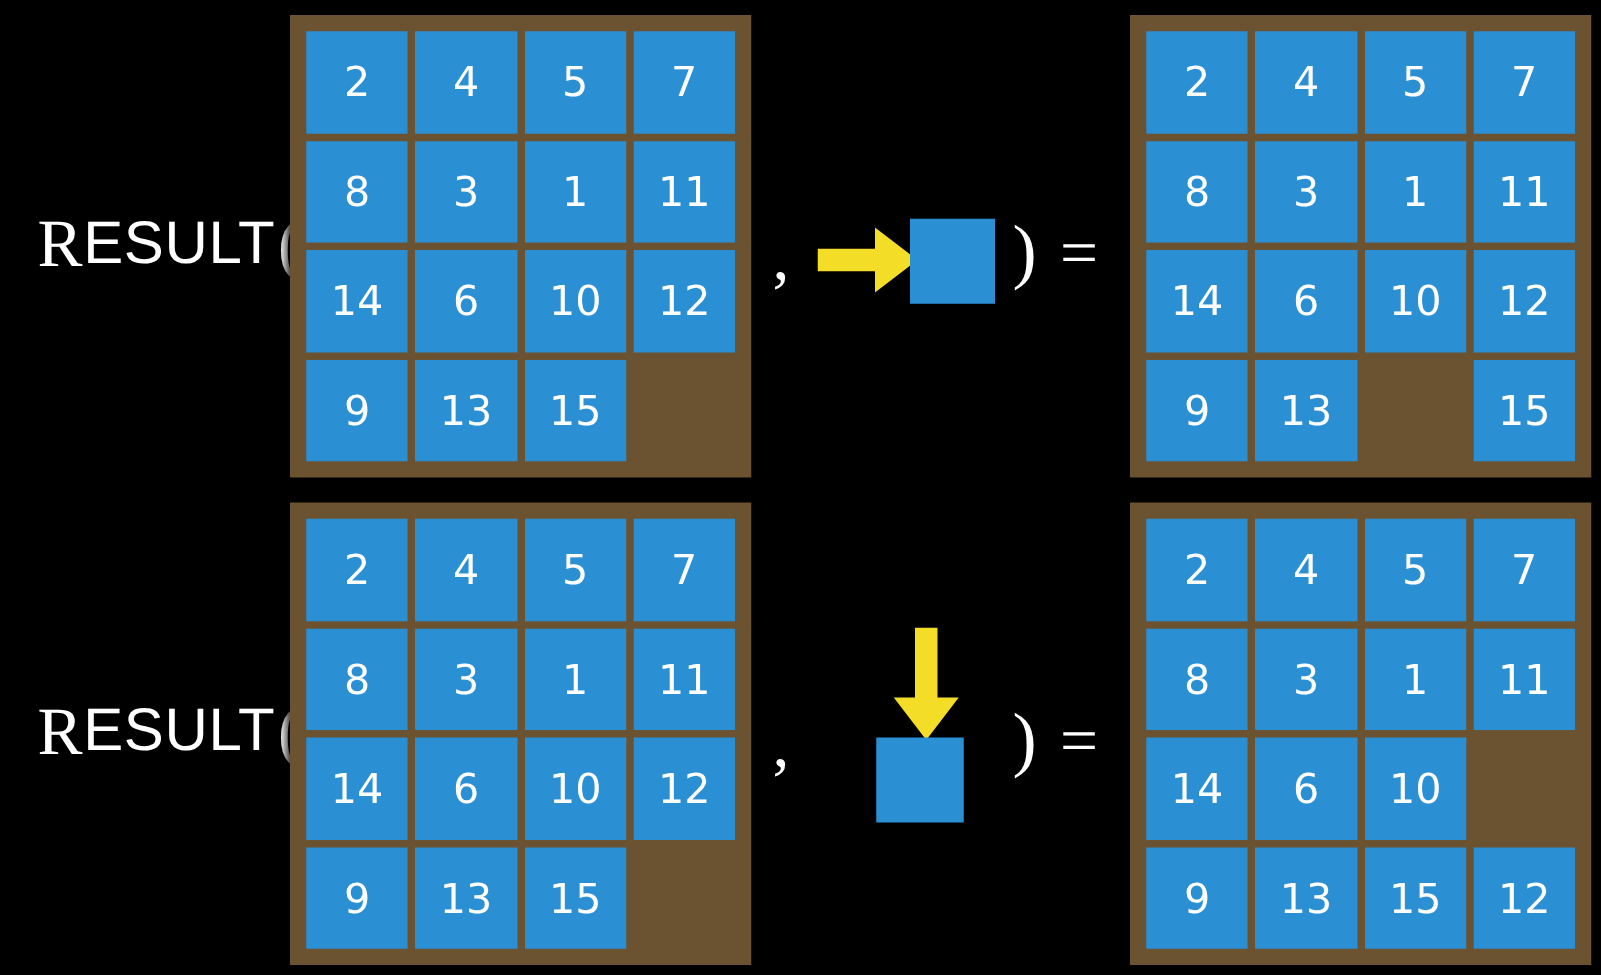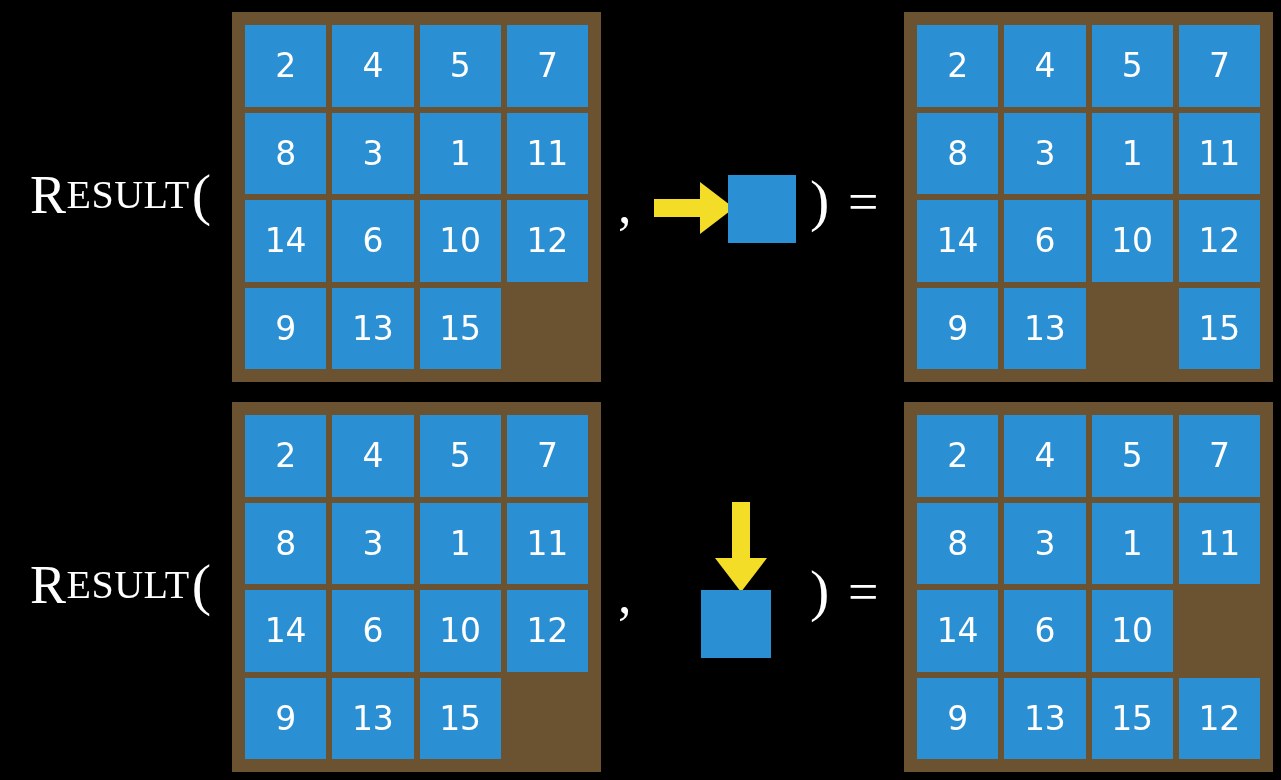--- a/index.html
+++ b/index.html
@@ -46,23 +46,23 @@
     color: #ffffff;
     white-space: nowrap;
     letter-spacing: 0.5px;
   }
   .fn-label .cap {
     font-size: 54px;
     line-height: 1;
     font-family: "Liberation Serif", "DejaVu Serif", serif;
   }
   .fn-label .small {
-    font-size: 40px;
-    line-height: 1;
-    font-family: Liberation Serif, serif;
+    font-size: 48px;
+    line-height: 1;
+    font-family: Liberation Sans, sans-serif;
   }
   .fn-label .paren {
     font-size: 58px;
     line-height: 1;
     margin-left: 2px;
     font-family: "Liberation Serif", "DejaVu Serif", serif;
   }
 
   
   .board {

